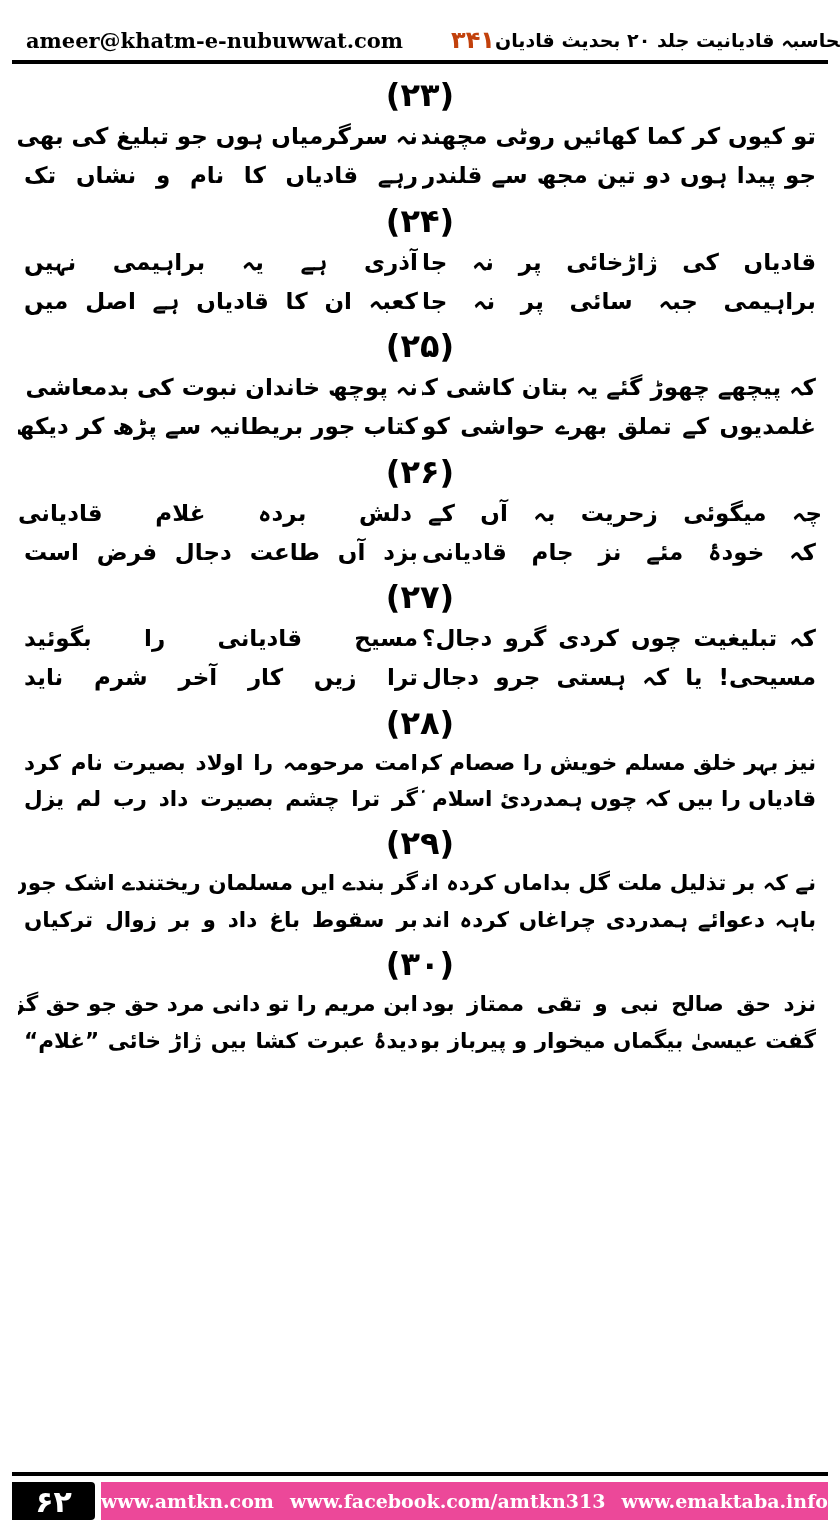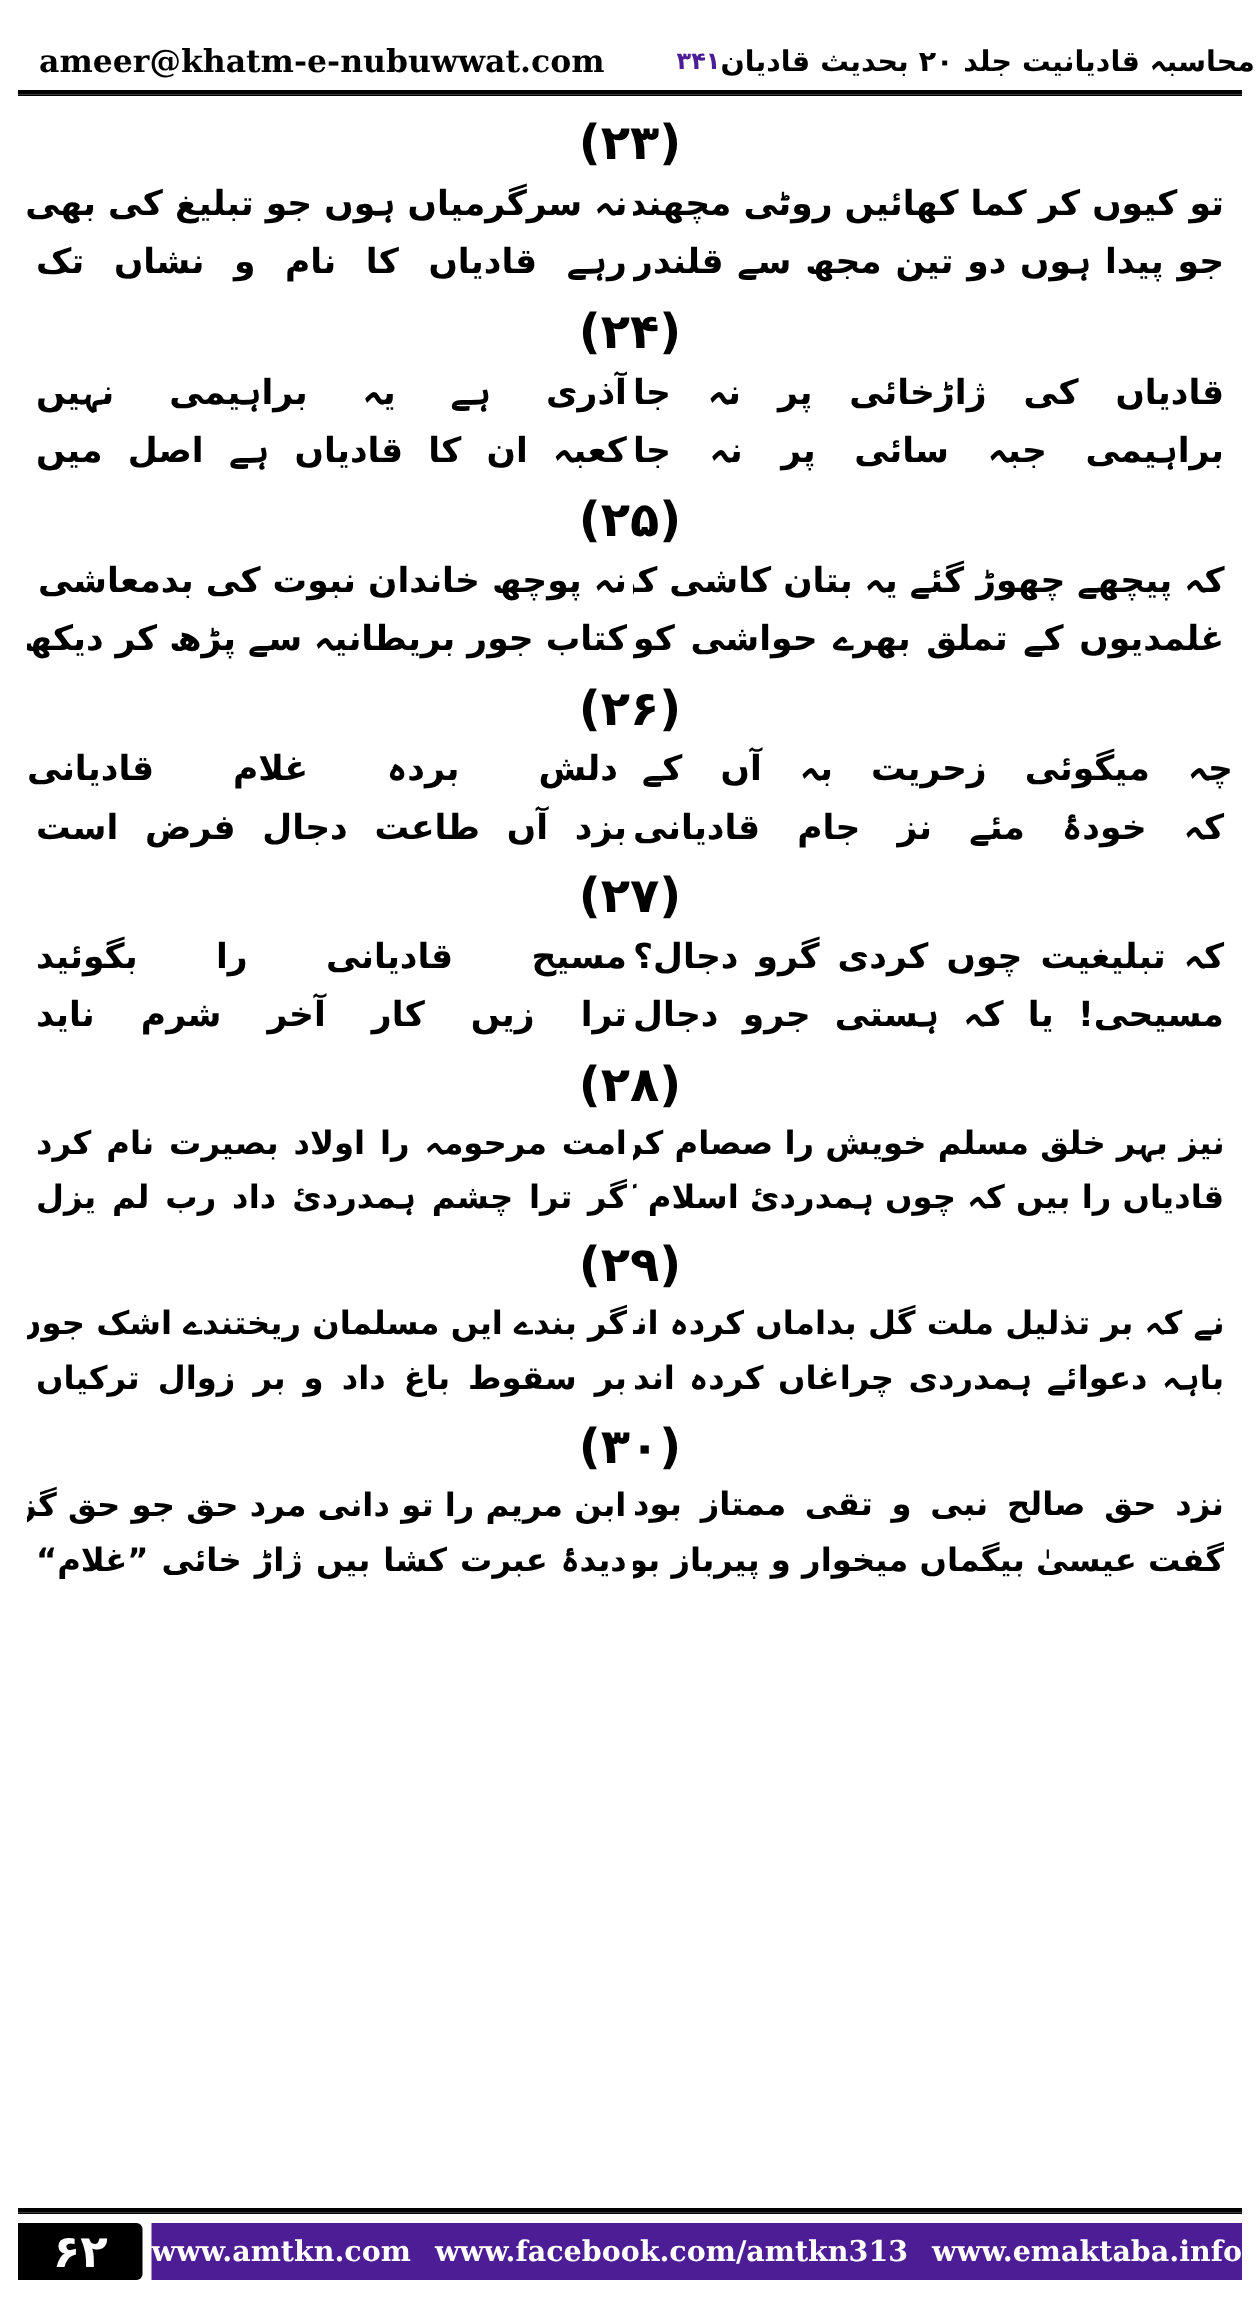--- a/index.html
+++ b/index.html
@@ -35,23 +35,23 @@
   .header-left {
     font-family: "DejaVu Serif", serif;
     font-size: 21px;
     font-weight: bold;
     color: #000;
     letter-spacing: 0px;
     white-space: nowrap;
   }
   .header-center {
     font-family: "DejaVu Sans", sans-serif;
-    font-size: 16px;
-    font-weight: bold;
-    color: #4c1d95;
+    font-size: 24px;
+    font-weight: bold;
+    color: #c2410c;
     direction: rtl;
     margin-left: 22px;
     margin-right: auto;
     padding-left: 26px;
   }
   .header-right {
     font-family: "DejaVu Sans", sans-serif;
     font-size: 19px;
     font-weight: bold;
     color: #000;
@@ -156,21 +156,21 @@
     align-items: center;
     justify-content: center;
     font-family: "DejaVu Sans", sans-serif;
     font-size: 30px;
     font-weight: bold;
     border-top-right-radius: 4px;
     border-bottom-right-radius: 4px;
   }
   .footer-links {
     flex: 1;
-    background: #4c1d95;
+    background: #ec4899;
     color: #fff;
     display: flex;
     align-items: center;
     justify-content: center;
     gap: 16px;
     font-family: "DejaVu Serif", serif;
     font-size: 19px;
     font-weight: bold;
     margin-left: 6px;
     letter-spacing: 0px;
@@ -251,21 +251,21 @@
       </div>
     </div>
 
     <div class="stanza sz-s">
       <div class="stanza-number">(۲۸)</div>
       <div class="couplet">
         <div class="hemistich right">امت مرحومہ را اولاد بصیرت نام کرد</div>
         <div class="hemistich left">نیز بہر خلق مسلم خویش را صصام کرد</div>
       </div>
       <div class="couplet">
-        <div class="hemistich right">گر ترا چشم ہمدردئ داد رب لم یزل</div>
+        <div class="hemistich right">گر ترا چشم بصیرت داد رب لم یزل</div>
         <div class="hemistich left">قادیاں را بیں کہ چوں ہمدردئ اسلام کرد</div>
       </div>
     </div>
 
     <div class="stanza sz-s">
       <div class="stanza-number">(۲۹)</div>
       <div class="couplet">
         <div class="hemistich right">گر بندے ایں مسلمان ریختندے اشک جوں</div>
         <div class="hemistich left">نے کہ بر تذلیل ملت گل بداماں کردہ اند</div>
       </div>

